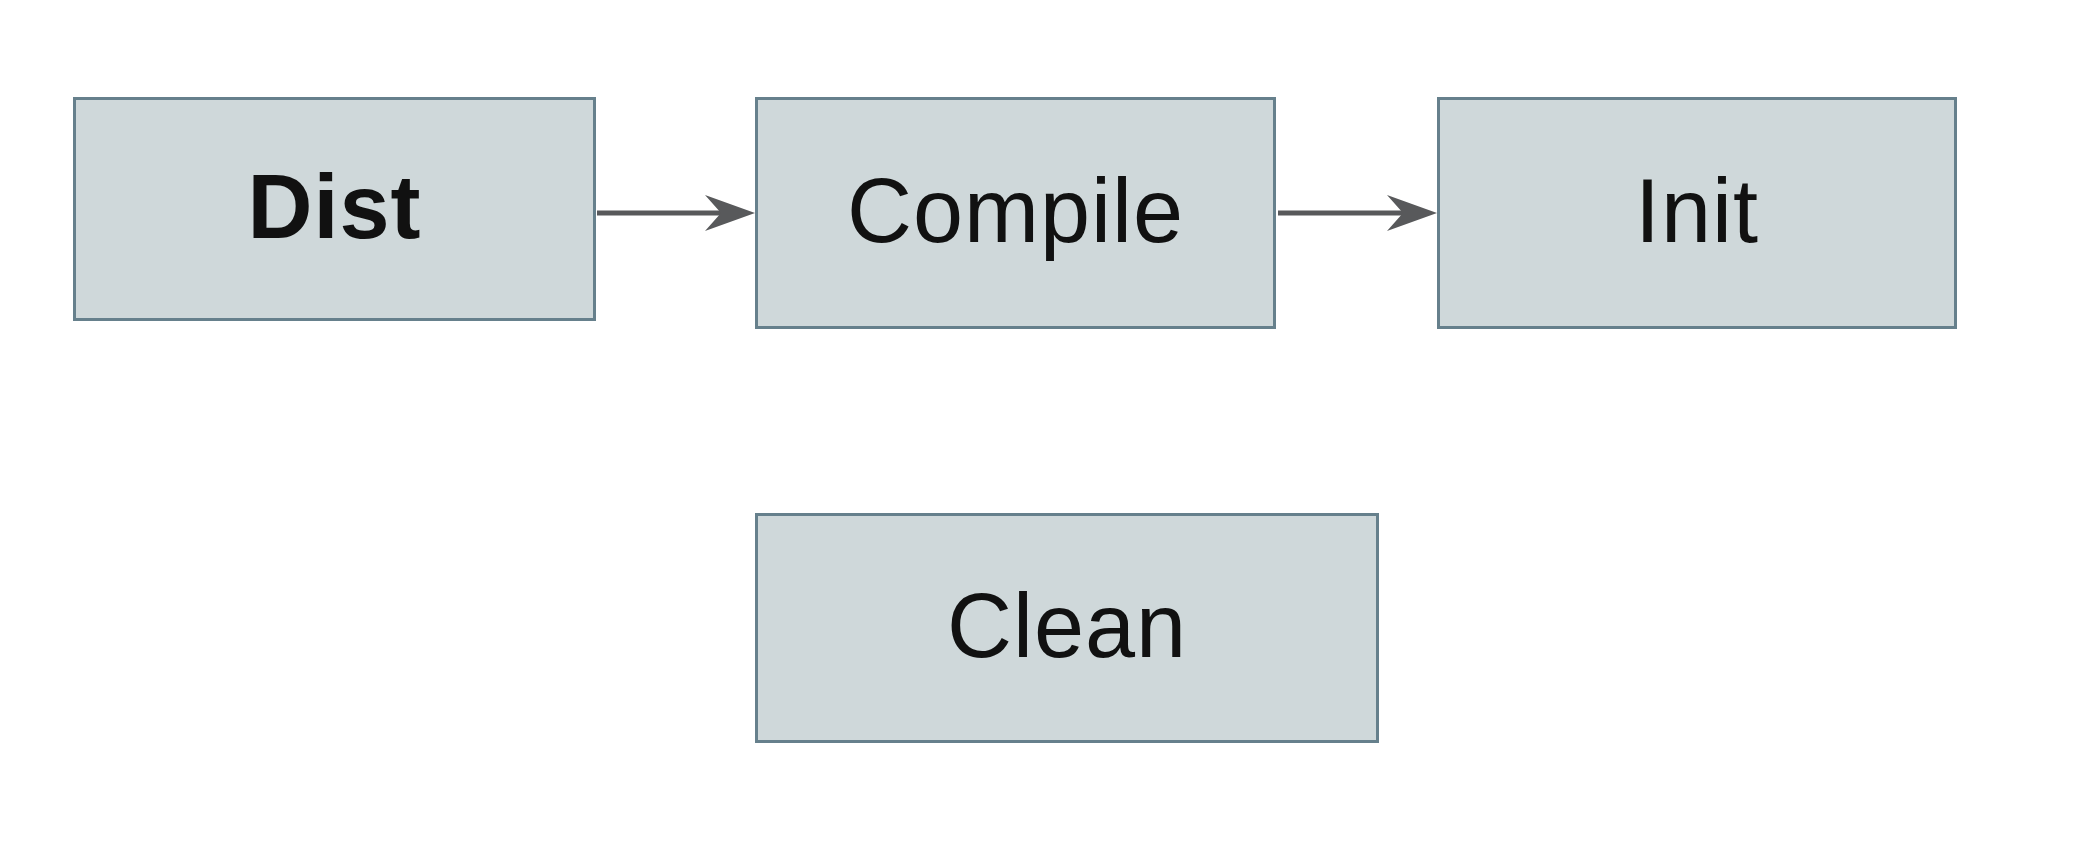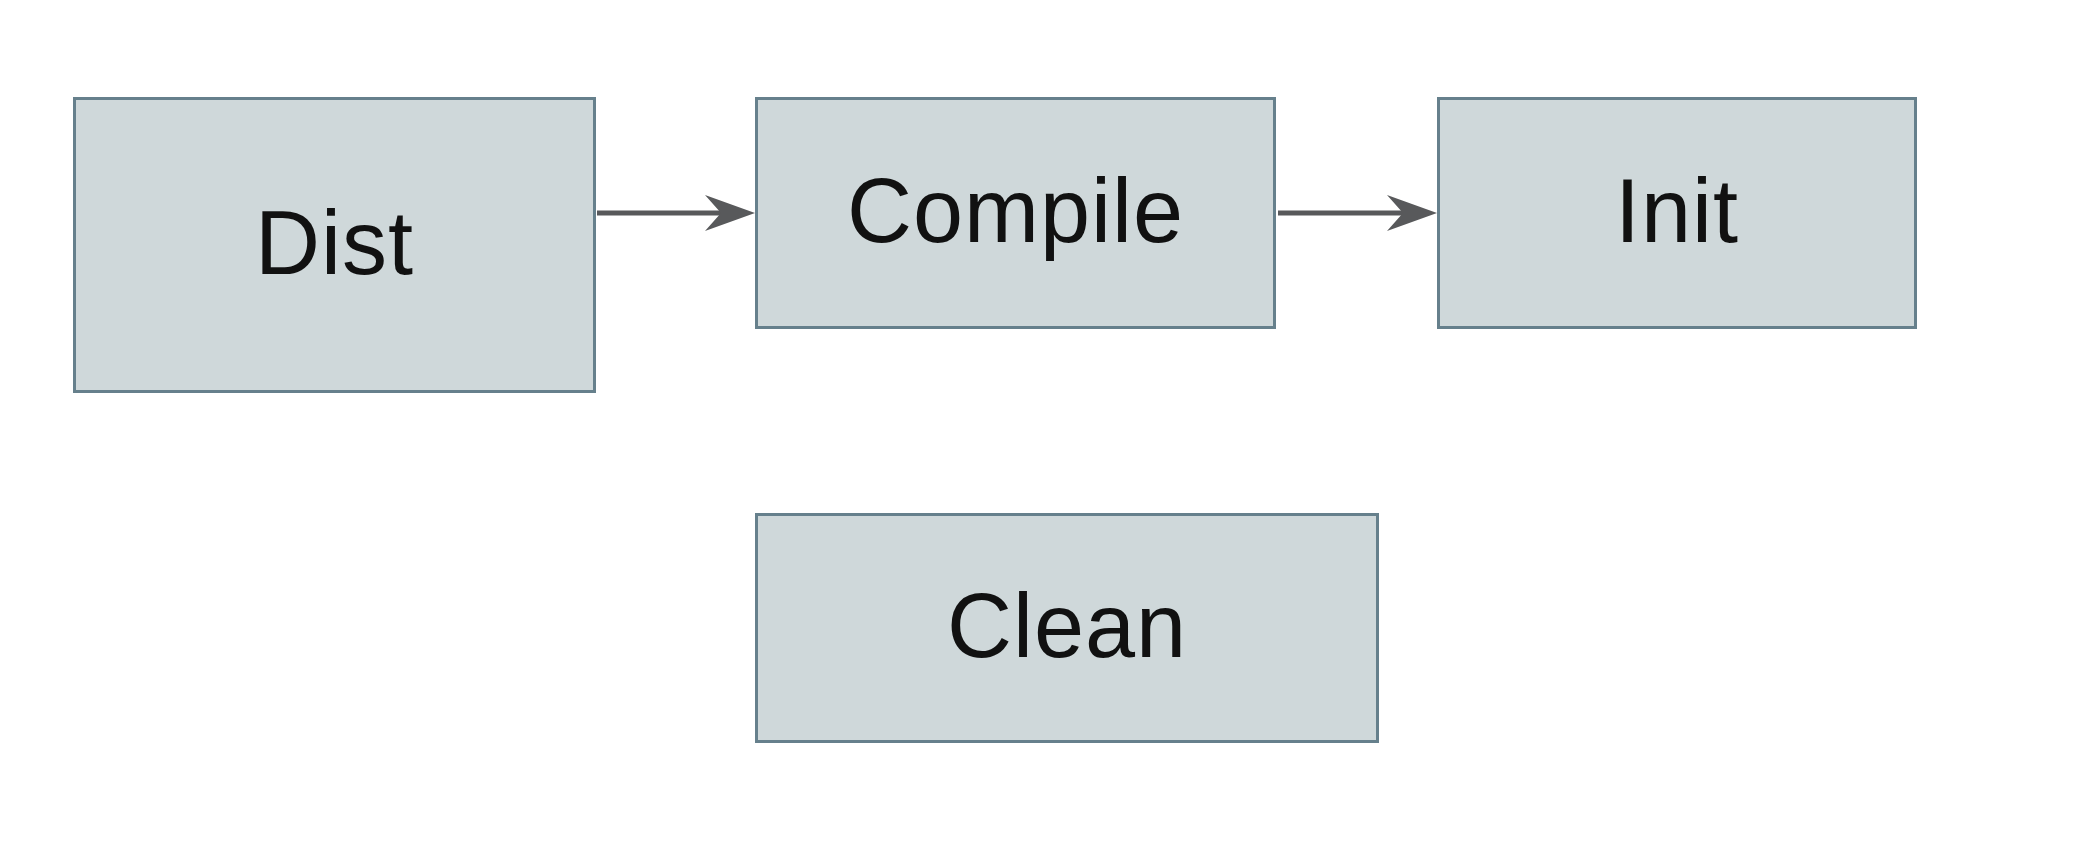--- a/index.html
+++ b/index.html
@@ -34,23 +34,23 @@
     justify-content: center;
   }
   .node-label {
     font-size: 90px;
     line-height: 1;
     color: var(--text);
     letter-spacing: 1px;
     white-space: nowrap;
     transform: translateY(-2px);
   }
-  .node-dist    { left: 73px;   top: 97px;  width: 523px; height: 296px; }
+  .node-dist    { left: 73px;   top: 97px;  width: 523px; height: 224px; font-weight: bold; }
   .node-compile { left: 755px;  top: 97px;  width: 521px; height: 232px; }
-  .node-init    { left: 1437px; top: 97px;  width: 480px; height: 232px; }
+  .node-init    { left: 1437px; top: 97px;  width: 520px; height: 232px; }
   .node-clean   { left: 755px;  top: 513px; width: 624px; height: 230px; }
   .edges-layer {
     position: absolute;
     left: 0;
     top: 0;
     width: 2078px;
     height: 848px;
   }
 </style>
 </head>

